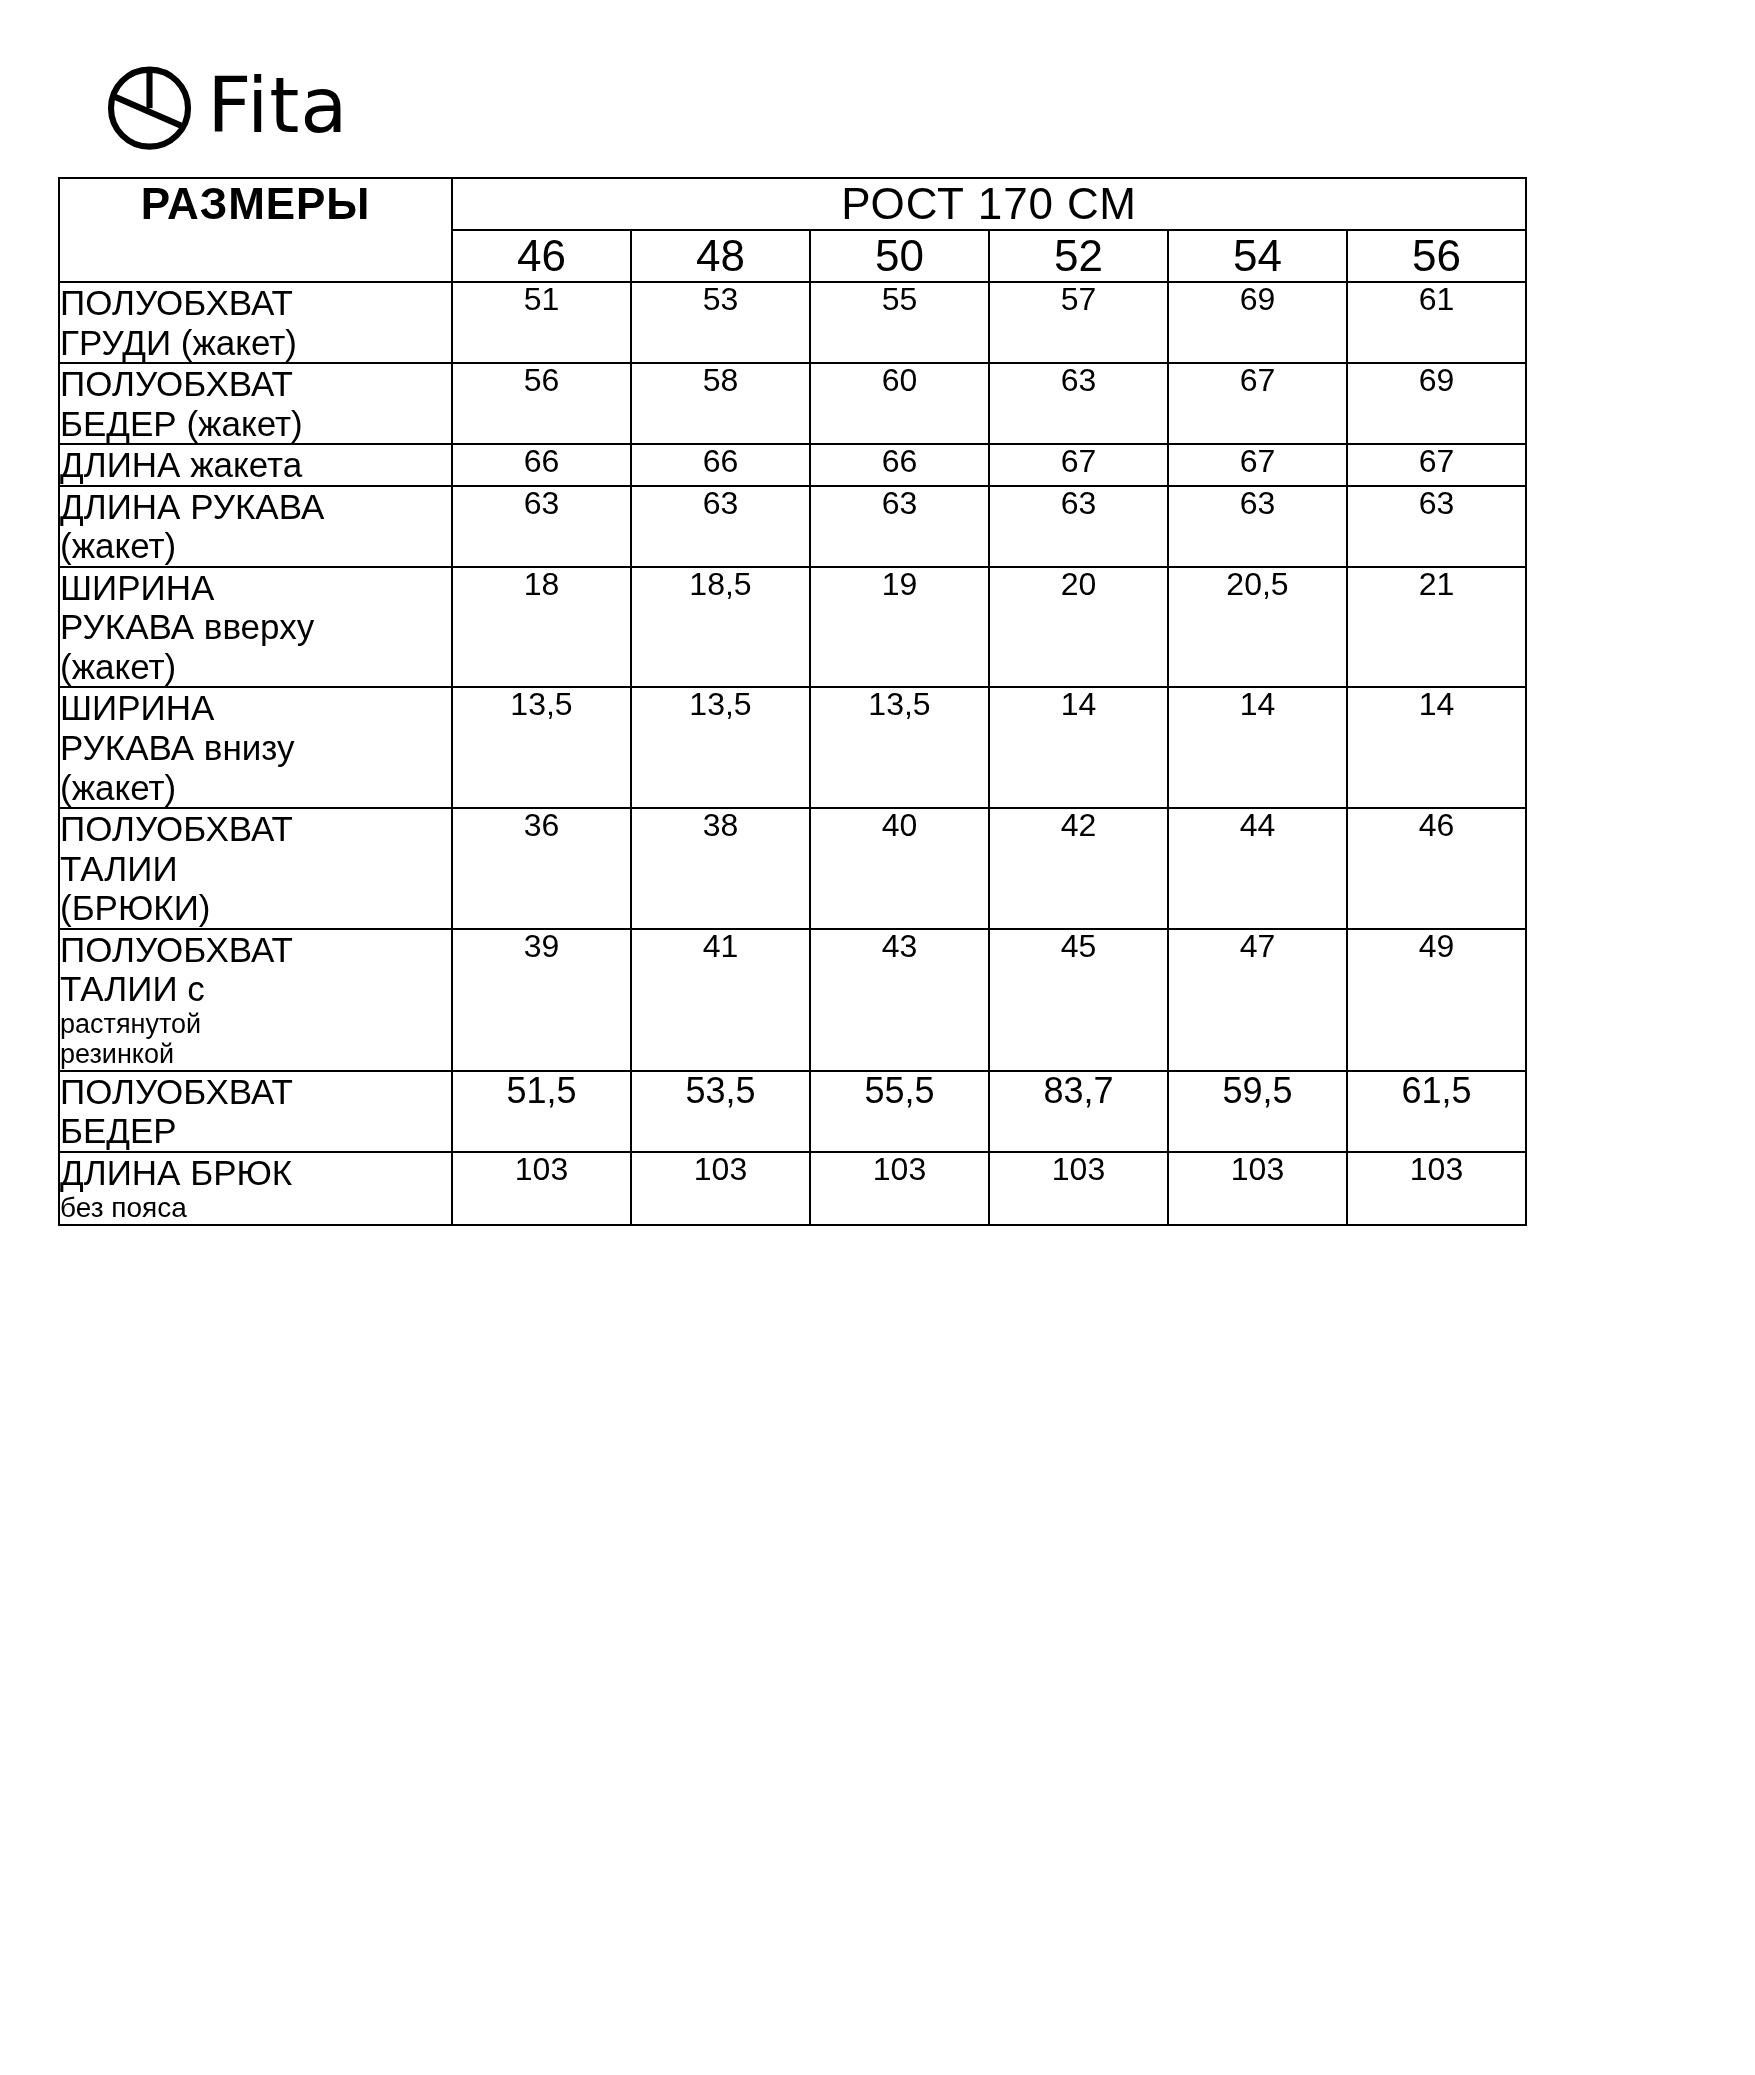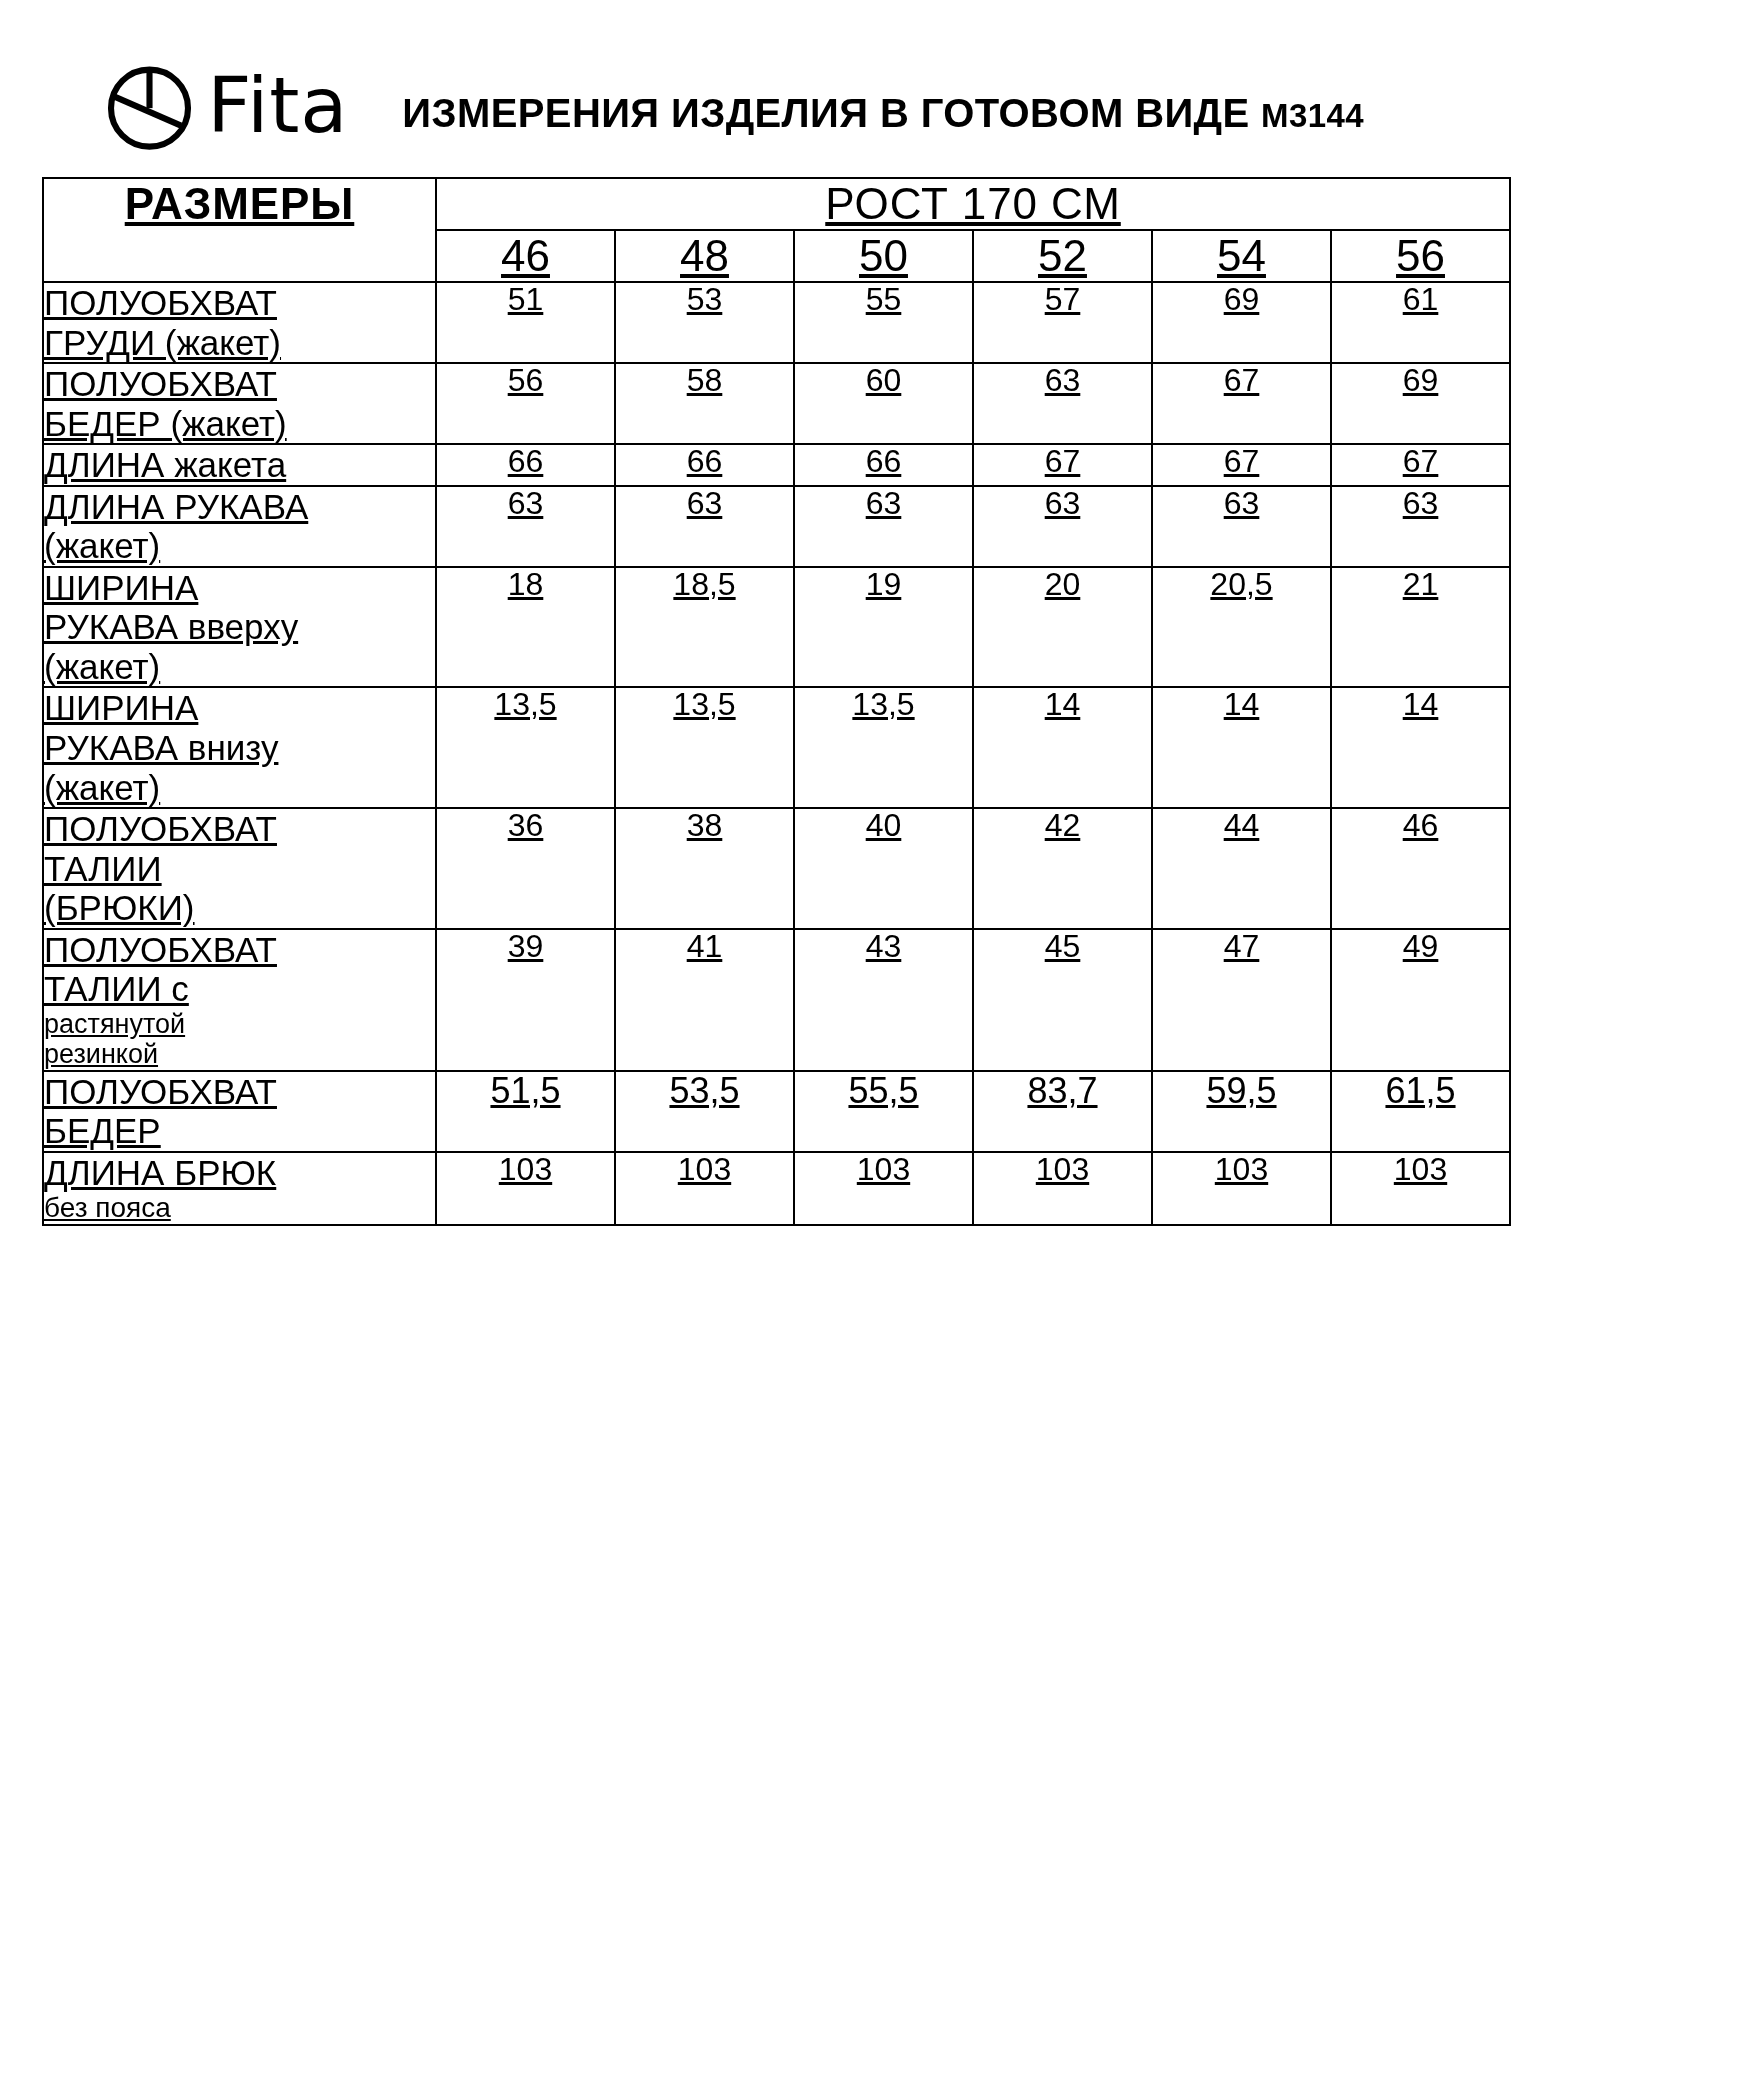--- a/index.html
+++ b/index.html
@@ -54,22 +54,21 @@
     letter-spacing: 0.4px;
     margin-left: 54px;
     white-space: nowrap;
     padding-top: 16px;
   }
   .doc-title .code {
     font-size: 33px;
   }
   
   .table-wrap {
-    padding: 63px 0 0 42px;
-    text-decoration: underline;
+    padding: 63px 0 0 58px;
   }
   table.sizes {
     border-collapse: collapse;
     width: 1468px;
     table-layout: fixed;
   }
   table.sizes th,
   table.sizes td {
     border: 2.6px solid #000;
     padding: 0;
@@ -133,24 +132,20 @@
 <div class="page">
 
   <div class="header">
     <div class="logo">
       <svg class="logo-mark" viewBox="0 0 120 110" aria-hidden="true">
         <circle cx="60" cy="58" r="44" fill="none" stroke="#000" stroke-width="7"></circle>
         <line x1="18" y1="44" x2="96" y2="78" stroke="#000" stroke-width="7"></line>
         <line x1="60" y1="12" x2="60" y2="58" stroke="#000" stroke-width="7"></line>
       </svg>
       <span class="logo-word">Fita</span>
-    </div>
-    <div class="doc-title">
-      <span>ИЗМЕРЕНИЯ ИЗДЕЛИЯ В ГОТОВОМ ВИДЕ</span>
-      <span class="code">М3144</span>
     </div>
   </div>
 
   <div class="table-wrap">
     <table class="sizes">
       <colgroup>
         <col class="label-col">
         <col class="val-col">
           <col class="val-col">
           <col class="val-col">

